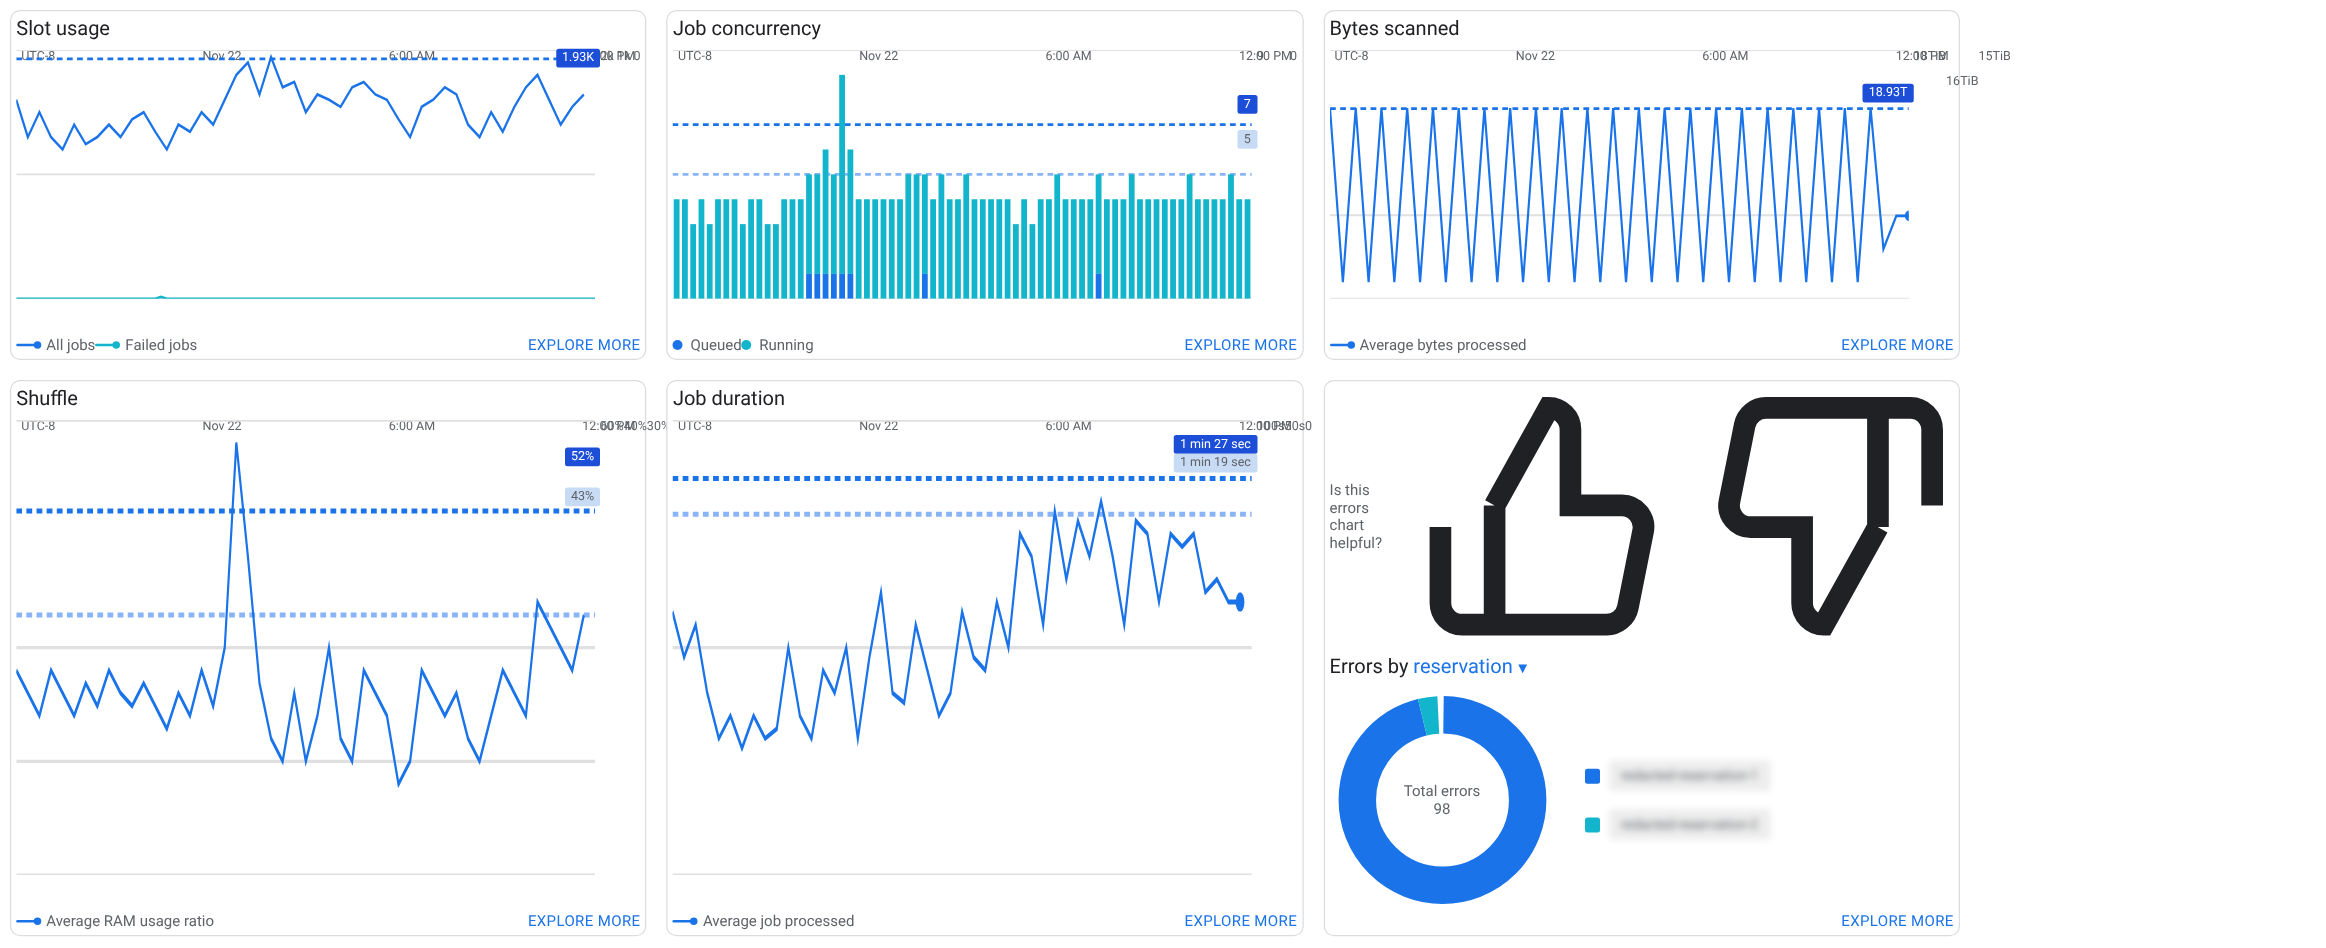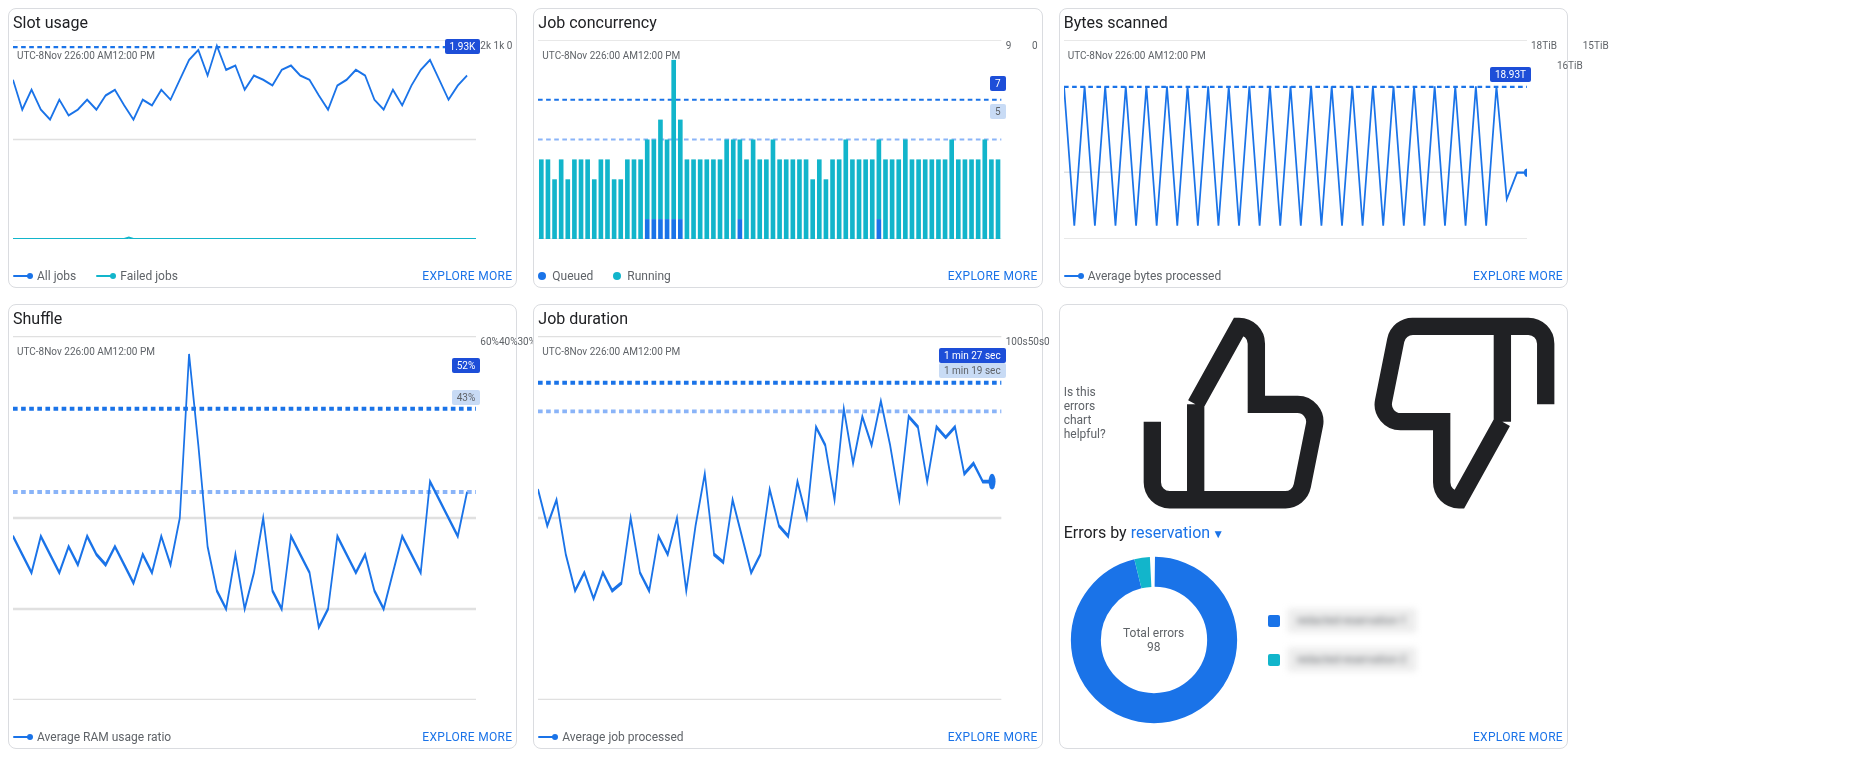--- a/index.html
+++ b/index.html
@@ -2,30 +2,30 @@
 <html><head>
 <meta charset="utf-8">
 <style>
 *{box-sizing:border-box;margin:0;padding:0}
 body{font-family:Roboto,Arial,sans-serif;background:#fff;padding:8px;font-size:13px;color:#202124}
 .grid{display:grid;grid-template-columns:repeat(3,1fr);gap:16px;max-width:1560px}
 .card{background:#fff;border:1px solid #dadce0;border-radius:8px;padding:4px;position:relative;min-height:280px;display:flex;flex-direction:column}
 .card-title{font-size:16px;font-weight:400;color:#202124;margin-bottom:8px}
 .chart-area{flex:1;position:relative}
 .footer{display:flex;justify-content:space-between;align-items:center;margin-top:12px}
-.legend{display:flex;gap:20px;align-items:center;font-size:12px;color:#5f6368}
+.legend{display:flex;align-items:center;font-size:12px;color:#5f6368}
 .legend-item{display:flex;align-items:center;gap:6px}
 .swatch{width:14px;height:6px;border-radius:2px}
 .swatch.line{width:18px;height:2px;position:relative}
 .swatch.line::after{content:'';position:absolute;right:-2px;top:-2px;width:6px;height:6px;border-radius:50%;background:inherit}
 .swatch.dot{width:8px;height:8px;border-radius:50%}
 .explore{color:#1a73e8;font-weight:400;font-size:12px;letter-spacing:.3px;cursor:pointer;text-transform:uppercase}
 .badge{position:absolute;background:#1d4ed8;color:#fff;font-size:10px;padding:2px 5px;border-radius:2px}
 .badge.soft{background:#c8dbf5;color:#5f6368}
-.xaxis{display:flex;font-size:10px;color:#5f6368;margin-top:10px;padding:0 4px}
+.xaxis{display:flex;justify-content:space-between;font-size:10px;color:#5f6368;margin-top:0;padding:0 4px}
 .yaxis{position:absolute;right:0;top:0;bottom:18px;display:flex;flex-direction:row;justify-content:space-between;font-size:10px;color:#5f6368;text-align:right;width:32px}
 .plot{position:absolute;left:0;right:36px;top:0;bottom:18px}
 svg{width:100%;height:100%;display:block}
 .feedback{display:flex;align-items:center;justify-content:flex-end;gap:12px;font-size:12px;color:#5f6368;margin-bottom:6px}
 .thumb{cursor:pointer}
 .donut-wrap{display:flex;align-items:center;gap:24px;margin-top:8px}
 .donut{position:relative;width:180px;height:180px}
 .donut-center{position:absolute;top:50%;left:50%;transform:translate(-50%,-50%);text-align:center;font-size:12px;color:#5f6368}
 .donut-legend{display:flex;flex-direction:column;gap:16px}
 .donut-legend-item{display:flex;align-items:center;gap:8px;font-size:11px;color:#5f6368}

